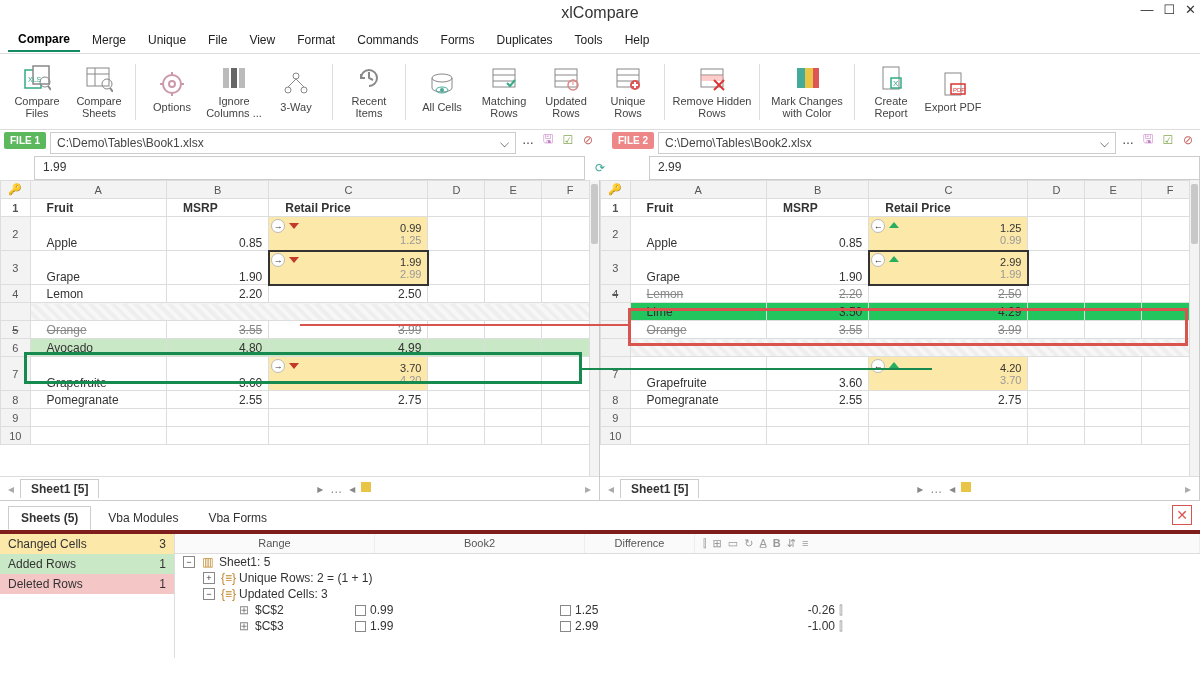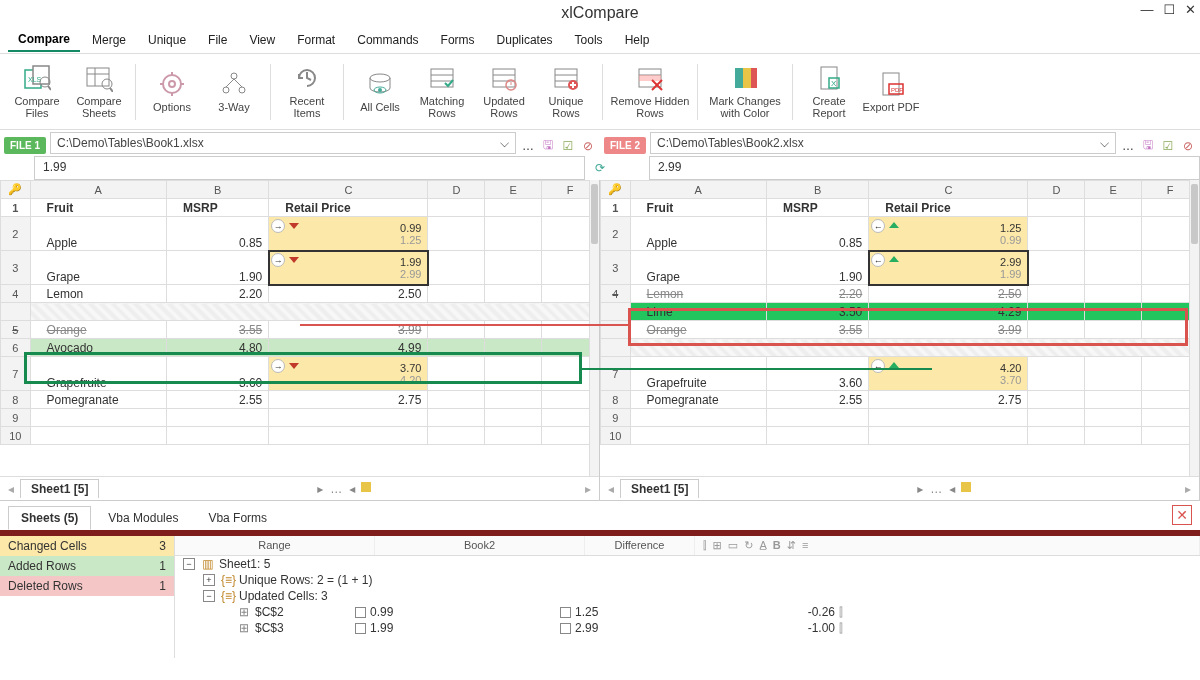--- a/index.html
+++ b/index.html
@@ -12,24 +12,24 @@
 .menubar { height: 28px; display: flex; align-items: center; padding: 0 8px; gap: 2px; border-bottom: 1px solid #ddd; }
 .menubar .mitem { padding: 4px 10px; cursor: pointer; font-size: 12px; color: #222; }
 .menubar .mitem.active { font-weight: 600; border-bottom: 2px solid #158864; color: #000; }
 
 .ribbon { height: 76px; display: flex; align-items: center; padding: 4px 8px; gap: 4px; border-bottom: 1px solid #ddd; }
 .ribbon-btn { display: flex; flex-direction: column; align-items: center; justify-content: center; width: 58px; height: 68px; cursor: pointer; font-size: 11px; text-align: center; color: #444; }
 .ribbon-btn.wide { width: 80px; }
 .ribbon-btn .ricon { width: 28px; height: 28px; margin-bottom: 3px; display: flex; align-items: center; justify-content: center; }
 .ribbon-sep { width: 1px; height: 56px; background: #ddd; margin: 0 3px; }
 
-.file-row { height: 26px; display: flex; align-items: flex-end; gap: 4px; padding: 2px 4px; }
+.file-row { height: 26px; display: flex; align-items: flex-start; gap: 4px; padding: 2px 4px; }
 .file-tag { font-size: 10px; font-weight: 600; color: #fff; padding: 3px 6px; border-radius: 2px; }
 .file-tag.f1 { background: #5cb85c; }
-.file-tag.f2 { background: #e88; }
+.file-tag.f2 { background: #e88; margin-left: 8px; }
 .file-path { flex: 1; border: 1px solid #ccc; padding: 3px 6px; font-size: 12px; color: #444; background: #fff; display:flex; align-items:center; justify-content:space-between; }
 .mini-icon { width:16px; height:16px; display:flex; align-items:center; justify-content:center; cursor:pointer; }
 
 .formula-row { height: 24px; display: flex; }
 .formula-cell { flex: 1; border: 1px solid #ccc; padding: 3px 8px; font-size: 12px; }
 
 .panes { display: flex; height: 320px; }
 .pane { flex: 1; display: flex; flex-direction: column; border-right: 1px solid #ccc; position:relative; }
 .grid { flex: 1; position: relative; overflow: hidden; }
 table.sheet { border-collapse: collapse; font-size: 12px; width: 100%; }
@@ -62,21 +62,21 @@
 
 .annot-green { position:absolute; border: 3px solid #168a4f; pointer-events:none; z-index:50; }
 .annot-red { position:absolute; border: 3px solid #d9534f; pointer-events:none; z-index:50; }
 .annot-line { position:absolute; height:2px; z-index:50; }
 
 .bottom-tabs { height: 30px; border-top: 1px solid #ccc; display:flex; align-items:flex-end; padding: 0 8px; gap: 4px; position:relative; }
 .bottom-tabs .btab { padding: 4px 12px; font-size: 12px; border: 1px solid transparent; cursor:pointer; }
 .bottom-tabs .btab.active { border: 1px solid #ccc; border-bottom-color:#fff; background:#fff; font-weight:600; }
 .bottom-tabs .close { position:absolute; right:8px; top:4px; width:20px; height:20px; border:1px solid #d9534f; color:#d9534f; display:flex;align-items:center;justify-content:center; font-size:14px; cursor:pointer; }
 
-.bottom-panel { display: flex; height: 128px; border-top: 6px solid #7f1d1d; }
+.bottom-panel { display: flex; height: 128px; border-top: 4px solid #7f1d1d; }
 .summary { width: 175px; border-right: 1px solid #ddd; }
 .summary .srow { display:flex; justify-content:space-between; padding: 3px 8px; font-size:12px; }
 .summary .srow.changed { background: #fce8a8; }
 .summary .srow.added { background: #c9e8c5; }
 .summary .srow.deleted { background: #f5c6c6; }
 .details { flex:1; overflow:hidden; }
 .details-header { display:flex; border-bottom:1px solid #ddd; background:#fafafa; }
 .details-header .dcol { padding:3px 8px; font-size:11px; text-align:center; color:#555; border-right:1px solid #eee; }
 .details-body { font-size:12px; }
 .drow { display:flex; align-items:center; padding:1px 4px; }
@@ -144,20 +144,30 @@
         <svg width="28" height="28">
           <circle cx="14" cy="14" r="9" fill="none" stroke="#c9a" stroke-width="2"></circle>
           <circle cx="14" cy="14" r="3" fill="none" stroke="#c9a" stroke-width="2"></circle>
           <line x1="14" y1="2" x2="14" y2="6" stroke="#c9a" stroke-width="2"></line>
           <line x1="14" y1="22" x2="14" y2="26" stroke="#c9a" stroke-width="2"></line>
           <line x1="2" y1="14" x2="6" y2="14" stroke="#c9a" stroke-width="2"></line>
           <line x1="22" y1="14" x2="26" y2="14" stroke="#c9a" stroke-width="2"></line>
         </svg>
       </div>
       <span>Options</span>
+    </div>
+  <div class="ribbon-btn">
+      <div class="ricon">
+        <svg width="28" height="28">
+          <rect x="3" y="4" width="6" height="20" fill="#bbb"></rect>
+          <rect x="11" y="4" width="6" height="20" fill="#666"></rect>
+          <rect x="19" y="4" width="6" height="20" fill="#bbb"></rect>
+        </svg>
+      </div>
+      <span>Ignore Columns ...</span>
     </div>
   <div class="ribbon-btn">
       <div class="ricon">
         <svg width="28" height="28">
           <circle cx="14" cy="6" r="3" fill="none" stroke="#888"></circle>
           <circle cx="6" cy="20" r="3" fill="none" stroke="#888"></circle>
           <circle cx="22" cy="20" r="3" fill="none" stroke="#888"></circle>
           <line x1="14" y1="9" x2="6" y2="17" stroke="#888"></line>
           <line x1="14" y1="9" x2="22" y2="17" stroke="#888"></line>
         </svg>

